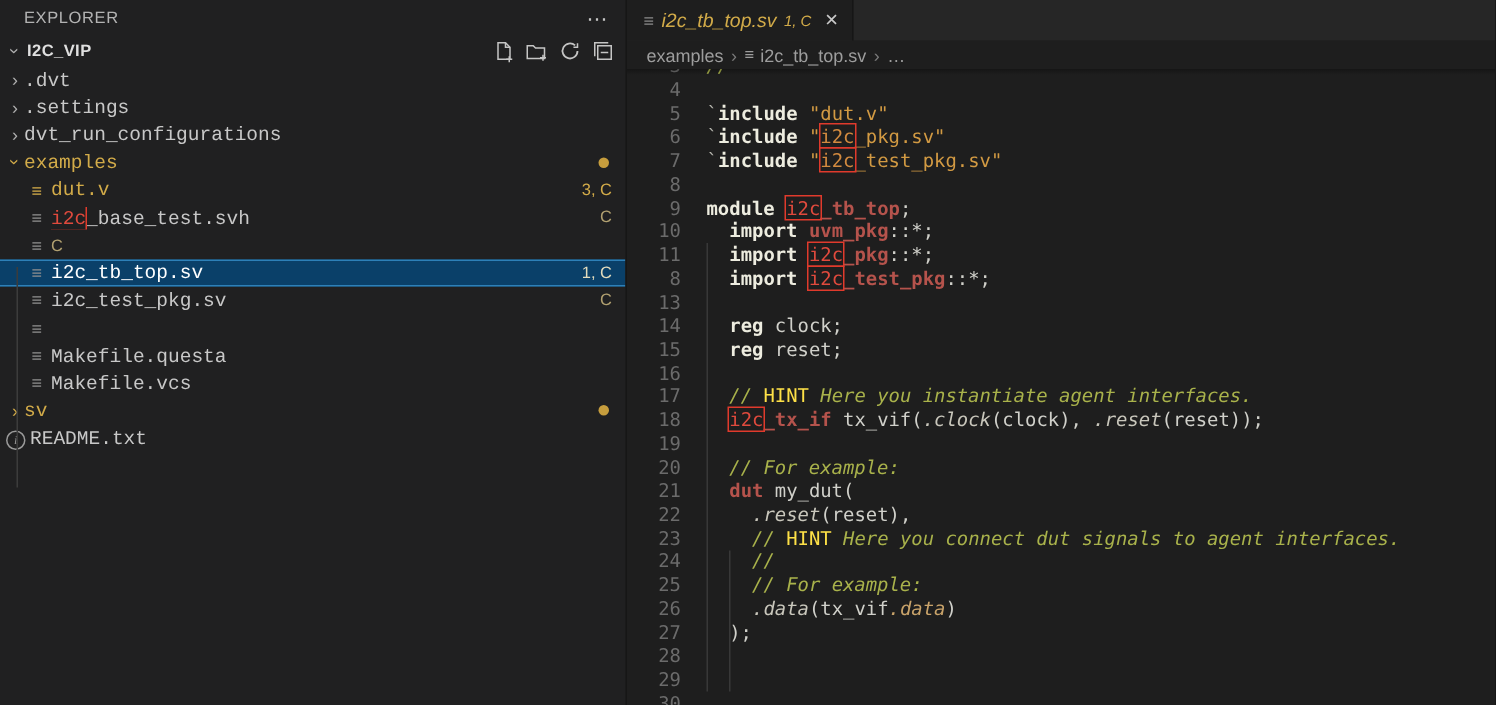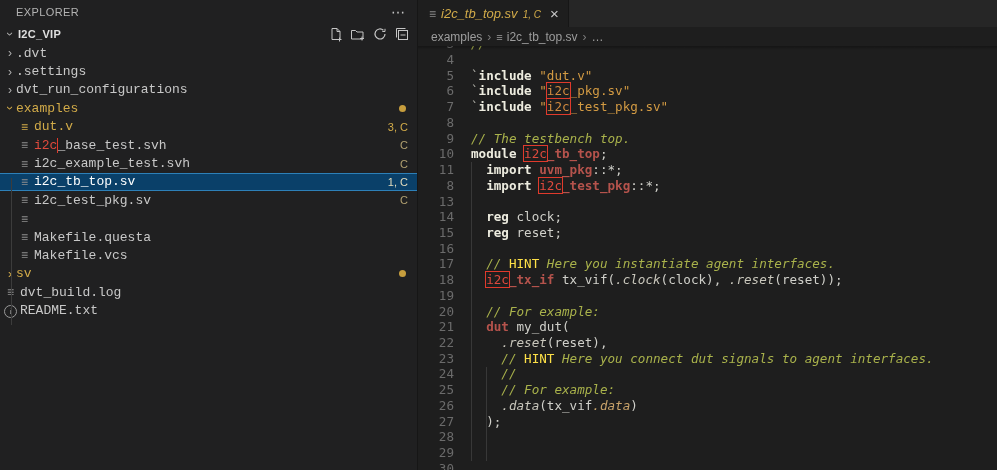--- a/index.html
+++ b/index.html
@@ -127,21 +127,20 @@
           <span class="lbl">dut.v</span>
           <span class="badge y">3, C</span>
         </div>
         <div class="row" style="padding-left: 18px;">
           <span class="ficon">≡</span>
           <span class="lbl"><span class="ibox">i2c</span>_base_test.svh</span>
           <span class="badge ">C</span>
         </div>
         <div class="row" style="padding-left: 18px;">
           <span class="ficon">≡</span>
-          <span class="lbl">i2c_example_test.svh</span>
           <span class="badge ">C</span>
         </div>
         <div class="row sel" style="padding-left: 18px;">
           <span class="ficon">≡</span>
           <span class="lbl">i2c_tb_top.sv</span>
           <span class="badge selb">1, C</span>
         </div>
         <div class="row" style="padding-left: 18px;">
           <span class="ficon">≡</span>
           <span class="lbl">i2c_test_pkg.sv</span>
@@ -155,24 +154,20 @@
           <span class="lbl">Makefile.questa</span>
         </div>
         <div class="row" style="padding-left: 18px;">
           <span class="ficon">≡</span>
           <span class="lbl">Makefile.vcs</span>
         </div>
         <div class="row mod" style="padding-left: 4px;">
           <span class="tw tw2 ">›</span>
           <span class="lbl">sv</span>
           <span class="dotb"></span>
-        </div>
-        <div class="row" style="padding-left: 4px;">
-          <span class="ficon">≡</span>
-          <span class="lbl">dvt_build.log</span>
         </div>
         <div class="row" style="padding-left: 4px;">
           <span class="ficon"><span class="info-i">i</span></span>
           <span class="lbl">README.txt</span>
         </div>
       </div>
   </div>
 
   <div class="editor">
     <div class="tabbar">
@@ -225,23 +220,23 @@
           </div>
         <div class="lines">
           <div class="eguide eg1"></div>
           <div class="eguide eg2"></div>
         <div class="cl"><span class="s-cmt">//</span></div>
             <div class="cl"></div>
             <div class="cl"><span class="s-pun">`</span><span class="s-kw">include</span><span class="s-pln"> </span><span class="s-str">"dut.v"</span></div>
             <div class="cl"><span class="s-pun">`</span><span class="s-kw">include</span><span class="s-pln"> </span><span class="s-str">"</span><span class="s-boxs">i2c</span><span class="s-str">_pkg.sv"</span></div>
             <div class="cl"><span class="s-pun">`</span><span class="s-kw">include</span><span class="s-pln"> </span><span class="s-str">"</span><span class="s-boxs">i2c</span><span class="s-str">_test_pkg.sv"</span></div>
             <div class="cl"></div>
-            <div class="cl"><span class="s-cmt">// The testbench top.</span></div>
             <div class="cl"><span class="s-kw">module</span><span class="s-pln"> </span><span class="s-box">i2c</span><span class="s-typ">_tb_top</span><span class="s-pln">;</span></div>
             <div class="cl"><span class="s-pln">  </span><span class="s-kw">import</span><span class="s-pln"> </span><span class="s-typ">uvm_pkg</span><span class="s-pln">::*;</span></div>
+            <div class="cl"><span class="s-pln">  </span><span class="s-kw">import</span><span class="s-pln"> </span><span class="s-box">i2c</span><span class="s-typ">_pkg</span><span class="s-pln">::*;</span></div>
             <div class="cl"><span class="s-pln">  </span><span class="s-kw">import</span><span class="s-pln"> </span><span class="s-box">i2c</span><span class="s-typ">_test_pkg</span><span class="s-pln">::*;</span></div>
             <div class="cl"></div>
             <div class="cl"><span class="s-pln">  </span><span class="s-kw">reg</span><span class="s-pln"> clock;</span></div>
             <div class="cl"><span class="s-pln">  </span><span class="s-kw">reg</span><span class="s-pln"> reset;</span></div>
             <div class="cl"></div>
             <div class="cl"><span class="s-pln">  </span><span class="s-cmt">// </span><span class="s-tag">HINT</span><span class="s-cmt"> Here you instantiate agent interfaces.</span></div>
             <div class="cl"><span class="s-pln">  </span><span class="s-box">i2c</span><span class="s-typ">_tx_if</span><span class="s-pln"> tx_vif(</span><span class="s-port">.clock</span><span class="s-pln">(clock), </span><span class="s-port">.reset</span><span class="s-pln">(reset));</span></div>
             <div class="cl"></div>
             <div class="cl"><span class="s-pln">  </span><span class="s-cmt">// For example:</span></div>
             <div class="cl"><span class="s-pln">  </span><span class="s-typ">dut</span><span class="s-pln"> my_dut(</span></div>

